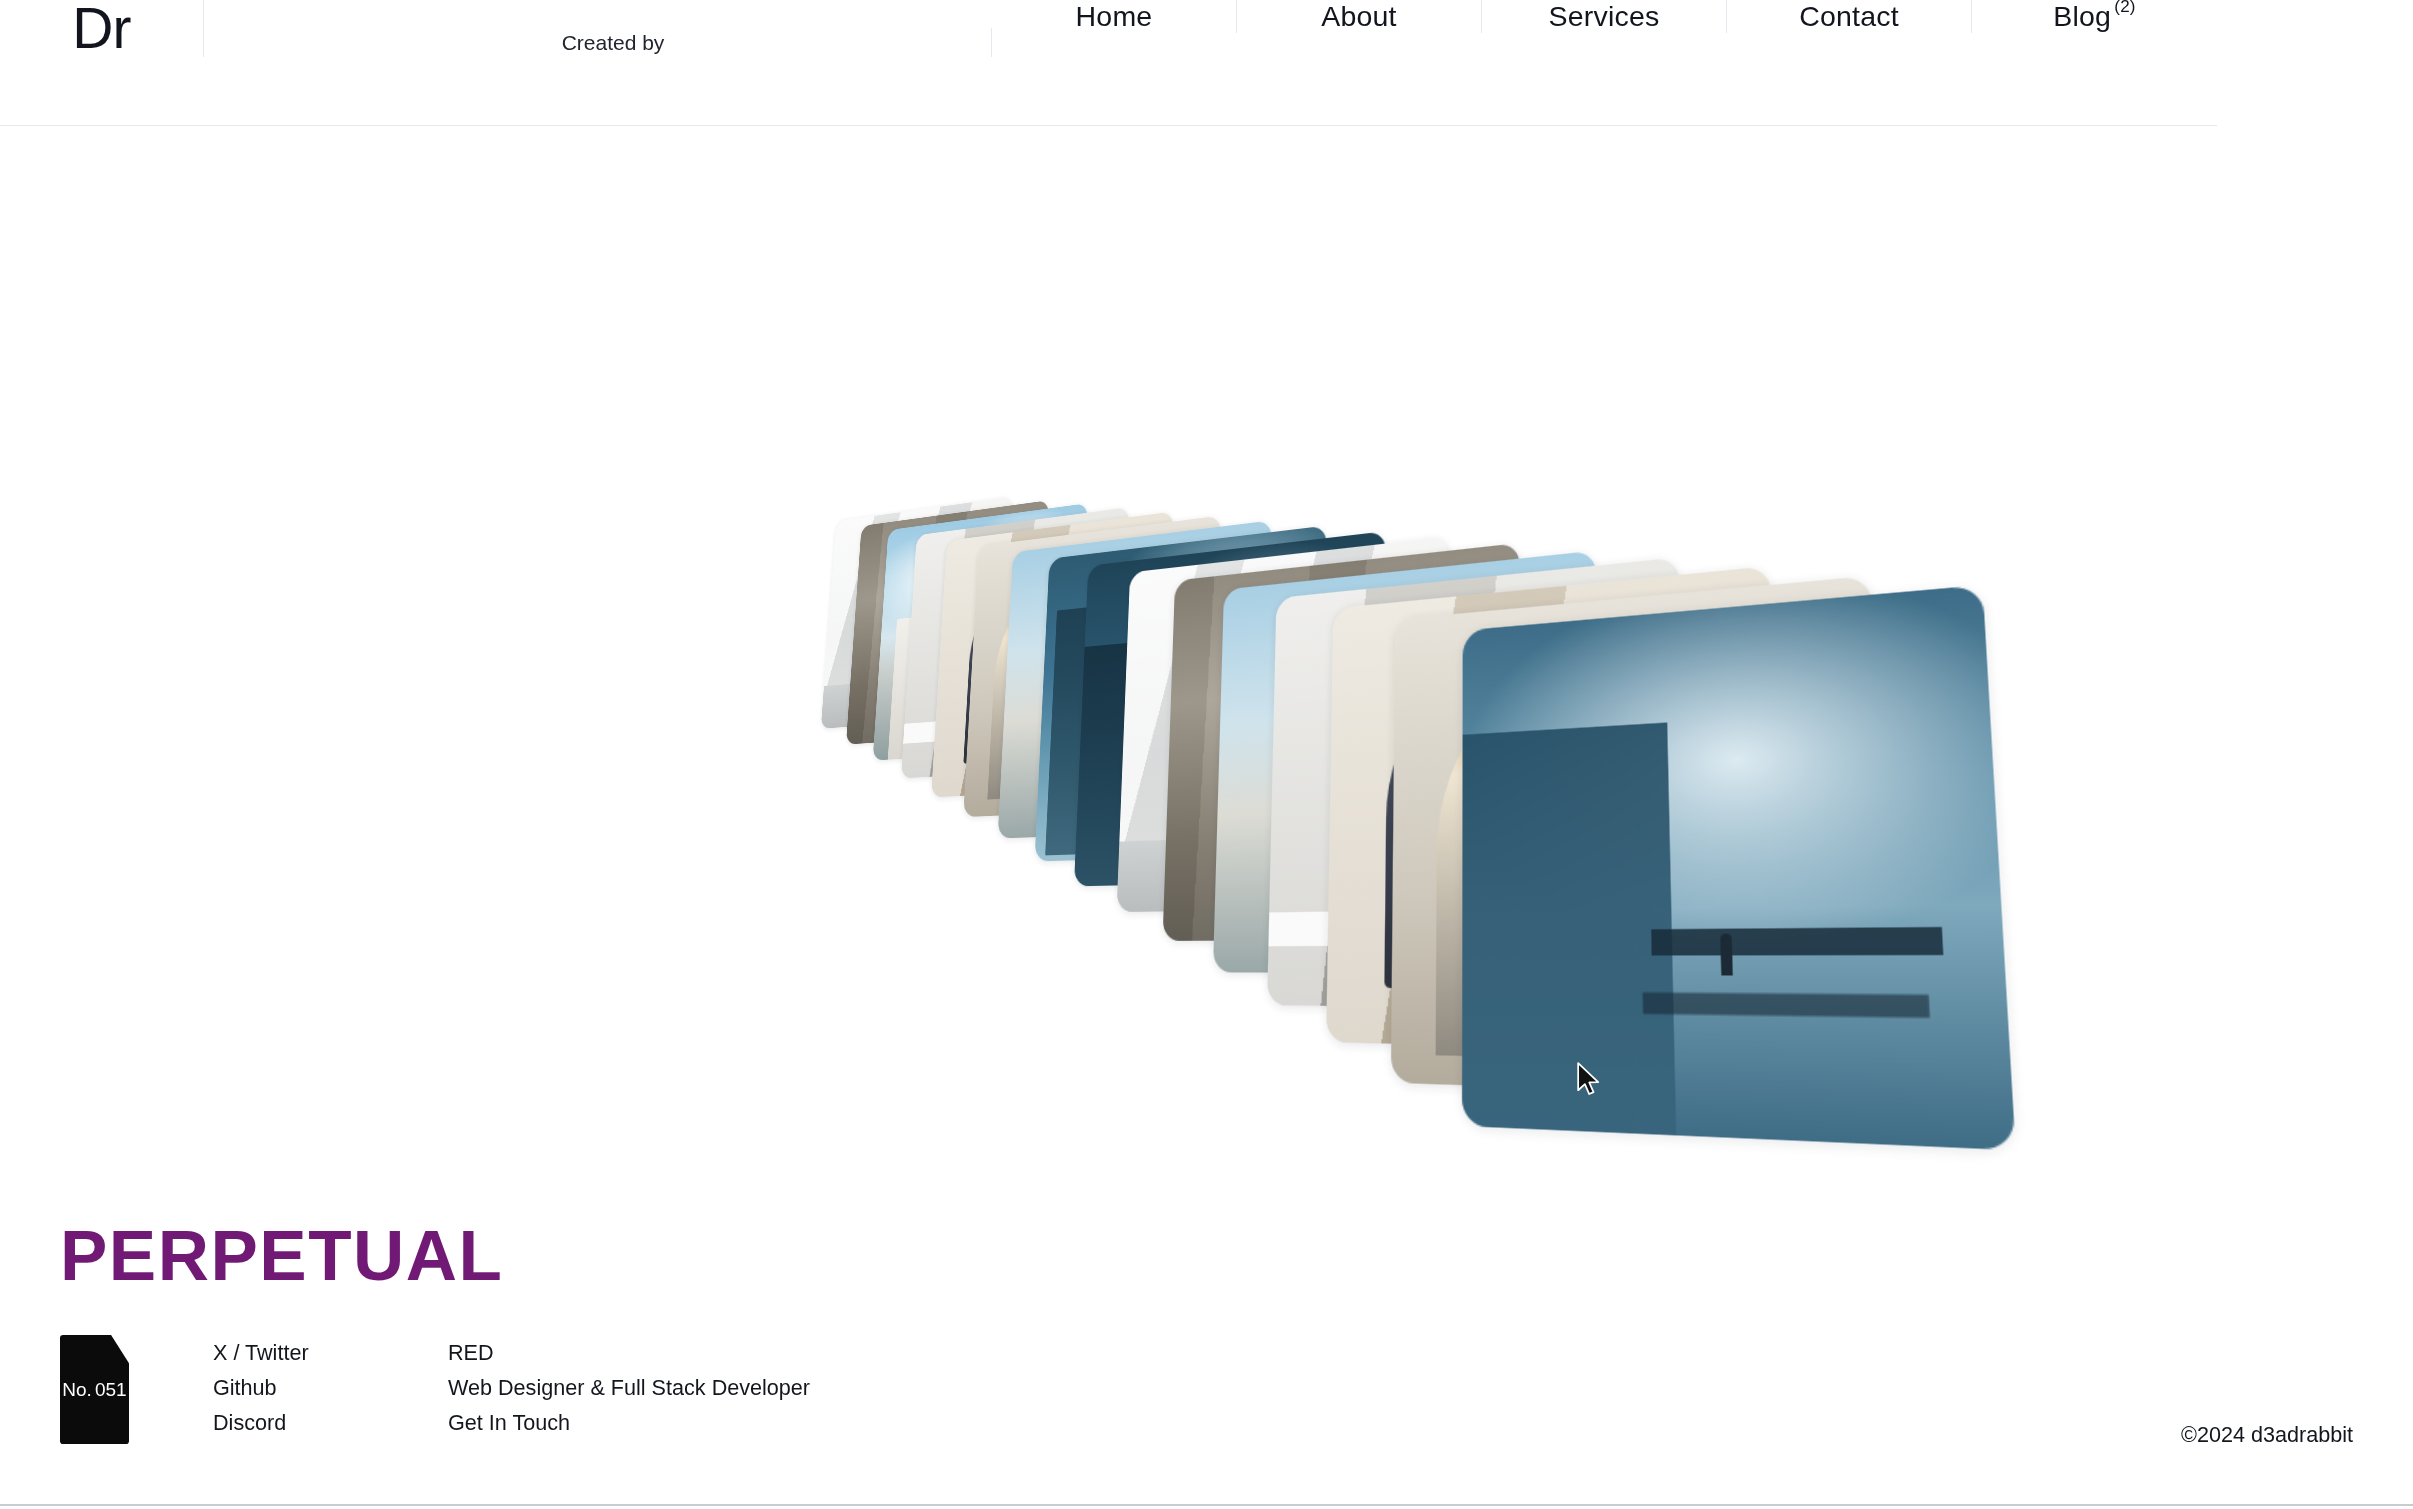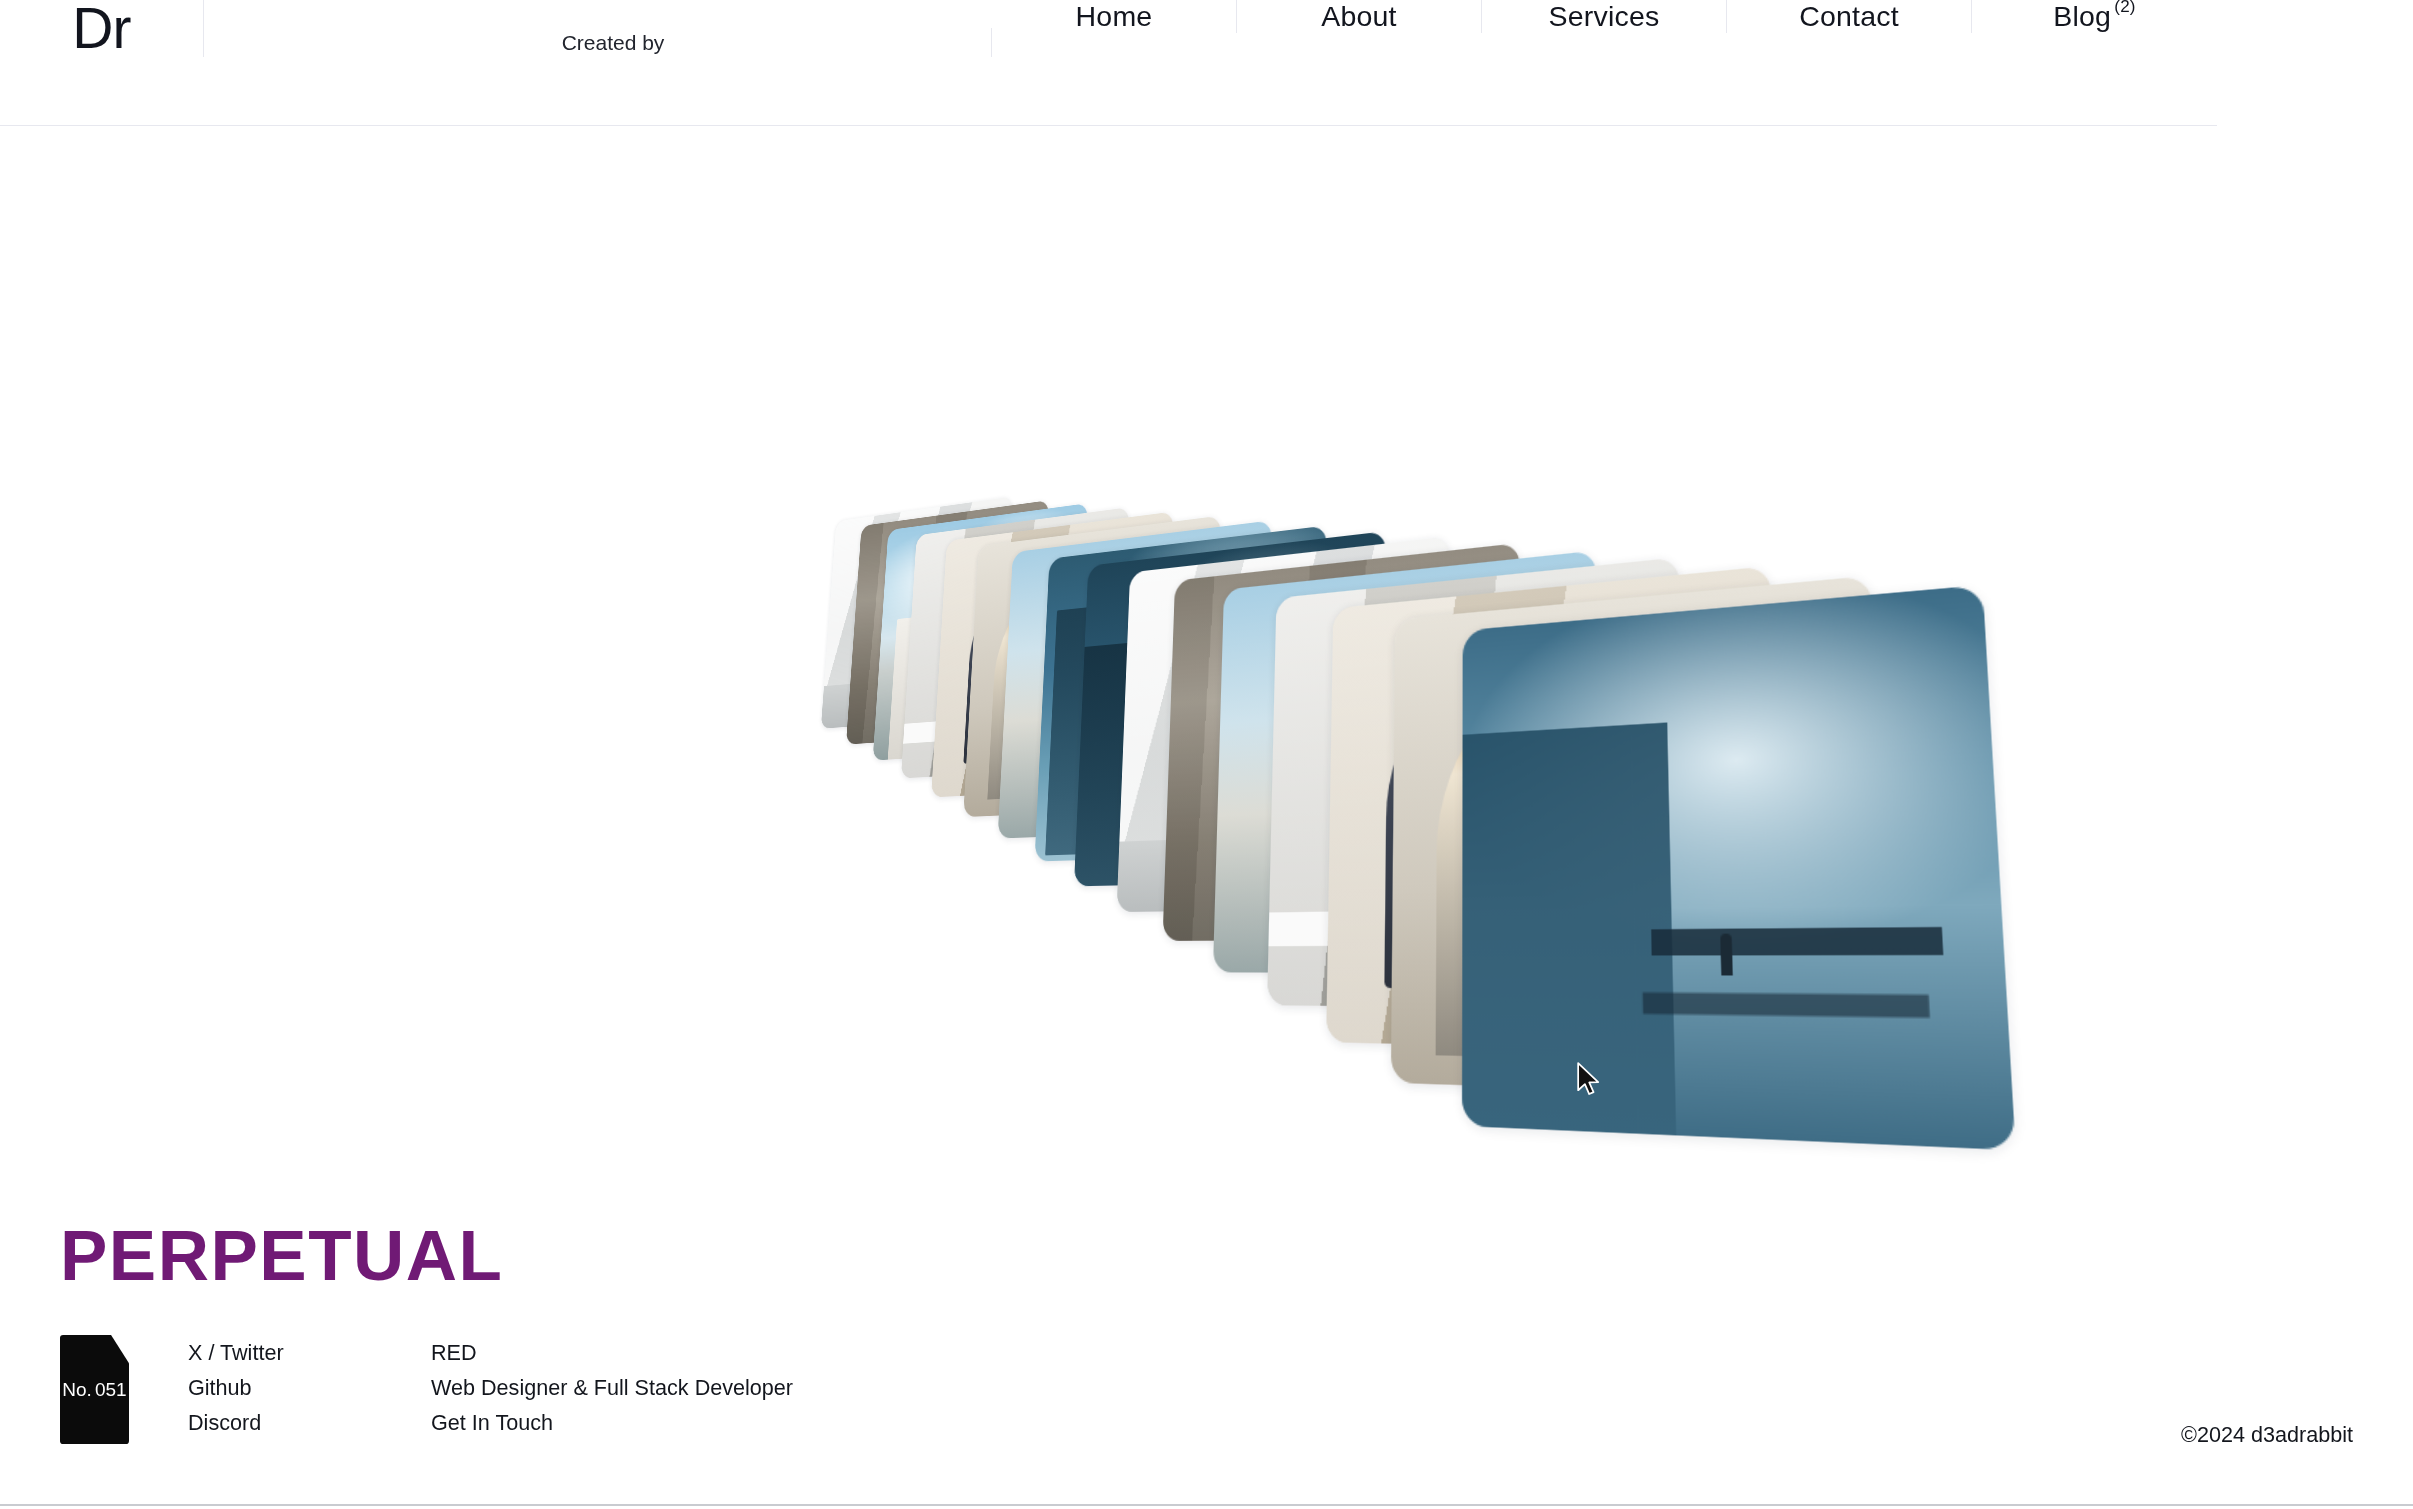--- a/index.html
+++ b/index.html
@@ -206,22 +206,22 @@
     width:69px; height:109px;
     background:#0b0b0b; color:#fff;
     border-radius:3.1px;
     clip-path: polygon(0 0, 74% 0, 100% 26%, 100% 100%, 0 100%);
     display:flex; flex-direction:row;
     align-items:center; justify-content:center;
     gap:3.1px;
     font-size:19px; line-height:1.25;
     flex:0 0 69px;
   }
-  .col-links { margin-left:59px; width:235px; }
-  .col-info  { margin-left:8px; }
+  .col-links { margin-left:84px; width:235px; }
+  .col-info  { margin-left:0; }
   .foot-line {
     font-size:21.6px; line-height:35px;
     color:#13161d; white-space:nowrap;
     cursor:pointer;
   }
   .copyright {
     position:absolute; right:60px; top:226px;
     font-size:21.6px; color:#13161d; white-space:nowrap;
   }
   .bottom-rule {

